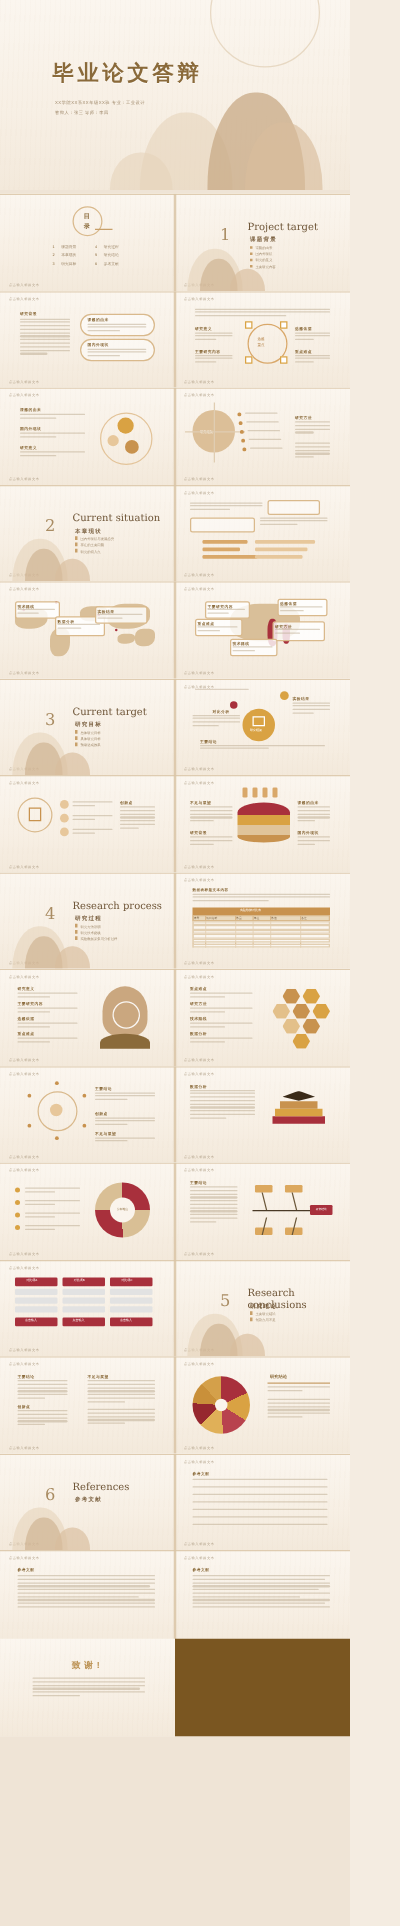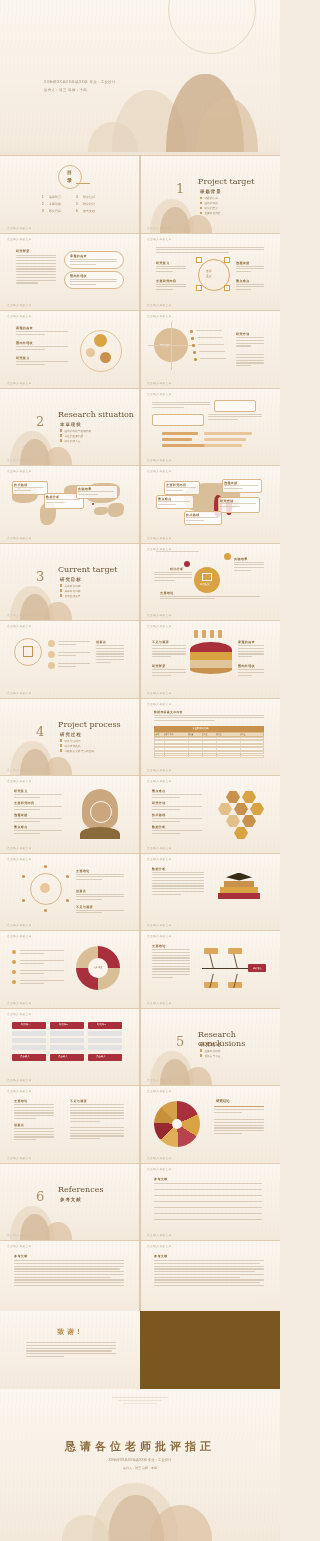--- a/index.html
+++ b/index.html
@@ -75,20 +75,21 @@
 
   <div class="slide cover">
     <div class="paper"></div>
     <div class="cover-arc"></div>
     <div class="mt" style="height:70%">
       <i class="m3" style="left:112px;bottom:0;width:74px;height:62px;"></i>
       <i class="m1" style="left:166px;bottom:0;width:78px;height:78px;"></i>
       <i class="m2" style="left:196px;bottom:0;width:62px;height:54px;"></i>
       <i class="m3" style="left:88px;bottom:0;width:50px;height:30px;"></i>
     </div>
+    <div class="cover-title">毕业论文答辩</div>
     <div class="cover-sub1">XX学院XX系XX年级XX班    专业：工业设计</div>
     <div class="cover-sub2">答辩人：张三   导师：李四</div>
   </div>
 
   <div id="grid">
       <div class="slide" style="position:absolute;left:0px;top:155px;width:140px;height:77.5px;">
         <div class="paper"></div>
         <div class="th-ftr">点击输入标题文本</div>
         <div class="hr" style="top:0"></div>
         <div class="vr" style="right:0"></div>
@@ -282,21 +283,21 @@
         <div class="paper"></div>
         <div class="th-ftr">点击输入标题文本</div>
         <div class="hr" style="top:0"></div>
         <div class="vr" style="right:0"></div>
         <div class="mt" style="height:64%">
           <i class="m3" style="left:10px;bottom:0;width:44px;height:34px;"></i>
           <i class="m1" style="left:20px;bottom:0;width:30px;height:26px;opacity:.55"></i>
           <i class="m2" style="left:44px;bottom:0;width:28px;height:18px;"></i>
         </div>
         <div class="sec-num" style="left:36px;top:26px;font-size:13px;">2</div>
-        <div class="sec-en" style="left:58px;top:22px;font-size:8px;">Research situation</div>
+        <div class="sec-en" style="left:58px;top:22px;font-size:8px;">Current situation</div>
         <div class="sec-cn" style="left:60px;top:34px;">本章现状</div>
         <div class="sec-li" style="left:60px;top:41px;"><b></b>国内外现状与发展趋势</div>
         <div class="sec-li" style="left:60px;top:46px;"><b></b>存在的主要问题</div>
         <div class="sec-li" style="left:60px;top:51px;"><b></b>研究的切入点</div>
       </div>
       <div class="slide" style="position:absolute;left:140px;top:387.5px;width:140px;height:77.5px;">
         <div class="paper"></div>
         <div class="th-hdr">点击输入标题文本</div>
         <div class="th-ftr">点击输入标题文本</div>
         <div class="hr" style="top:0"></div>
@@ -531,21 +532,21 @@
         <div class="paper"></div>
         <div class="th-ftr">点击输入标题文本</div>
         <div class="hr" style="top:0"></div>
         <div class="vr" style="right:0"></div>
         <div class="mt" style="height:64%">
           <i class="m3" style="left:10px;bottom:0;width:44px;height:34px;"></i>
           <i class="m1" style="left:20px;bottom:0;width:30px;height:26px;opacity:.55"></i>
           <i class="m2" style="left:44px;bottom:0;width:28px;height:18px;"></i>
         </div>
         <div class="sec-num" style="left:36px;top:26px;font-size:13px;">4</div>
-        <div class="sec-en" style="left:58px;top:22px;font-size:8px;">Project process</div>
+        <div class="sec-en" style="left:58px;top:22px;font-size:8px;">Research process</div>
         <div class="sec-cn" style="left:60px;top:34px;">研究过程</div>
         <div class="sec-li" style="left:60px;top:41px;"><b></b>研究方法说明</div>
         <div class="sec-li" style="left:60px;top:46px;"><b></b>研究技术路线</div>
         <div class="sec-li" style="left:60px;top:51px;"><b></b>实验数据采集与分析过程</div>
       </div>
       <div class="slide" style="position:absolute;left:140px;top:697.5px;width:140px;height:77.5px;">
         <div class="paper"></div>
         <div class="th-hdr">点击输入标题文本</div>
         <div class="th-ftr">点击输入标题文本</div>
         <div class="hr" style="top:0"></div>
@@ -967,31 +968,14 @@
       <span class="tl" style="width:100%"></span>
       <span class="tl" style="width:100%"></span>
       <span class="tl" style="width:100%"></span>
       <span class="tl" style="width:96%"></span>
       <span class="tl" style="width:100%"></span>
       <span class="tl" style="width:42%"></span>
     </div>
   </div>
   <div class="slide brown" style="position:absolute;left:140px;top:1311px;width:140px;height:78px;"></div>
 
-  <div class="slide end" style="top:1389px;height:152px;">
-    <div class="paper"></div>
-    <div style="position:absolute;left:112px;top:8px;width:56px;">
-      <span class="tl" style="width:100%;opacity:.3"></span>
-      <span class="tl" style="width:80%;margin-left:10%;opacity:.25"></span>
-      <span class="tl" style="width:60%;margin-left:20%;opacity:.2"></span>
-    </div>
-    <div class="mt" style="height:60%">
-      <i class="m3" style="left:92px;bottom:0;width:86px;height:58px;"></i>
-      <i class="m1" style="left:108px;bottom:0;width:56px;height:46px;opacity:.5"></i>
-      <i class="m2" style="left:150px;bottom:0;width:62px;height:36px;"></i>
-      <i class="m3" style="left:62px;bottom:0;width:48px;height:26px;"></i>
-    </div>
-    <div class="end-title" style="top:50px;font-size:11px;">恳请各位老师批评指正</div>
-    <div class="end-sub" style="top:69px;font-size:3.4px;">XX学院XX系XX年级XX班    专业：工业设计</div>
-    <div class="end-sub" style="top:77px;font-size:3px;">答辩人：张三   导师：李四</div>
-  </div>
 
 </div>
 
 </body></html>

